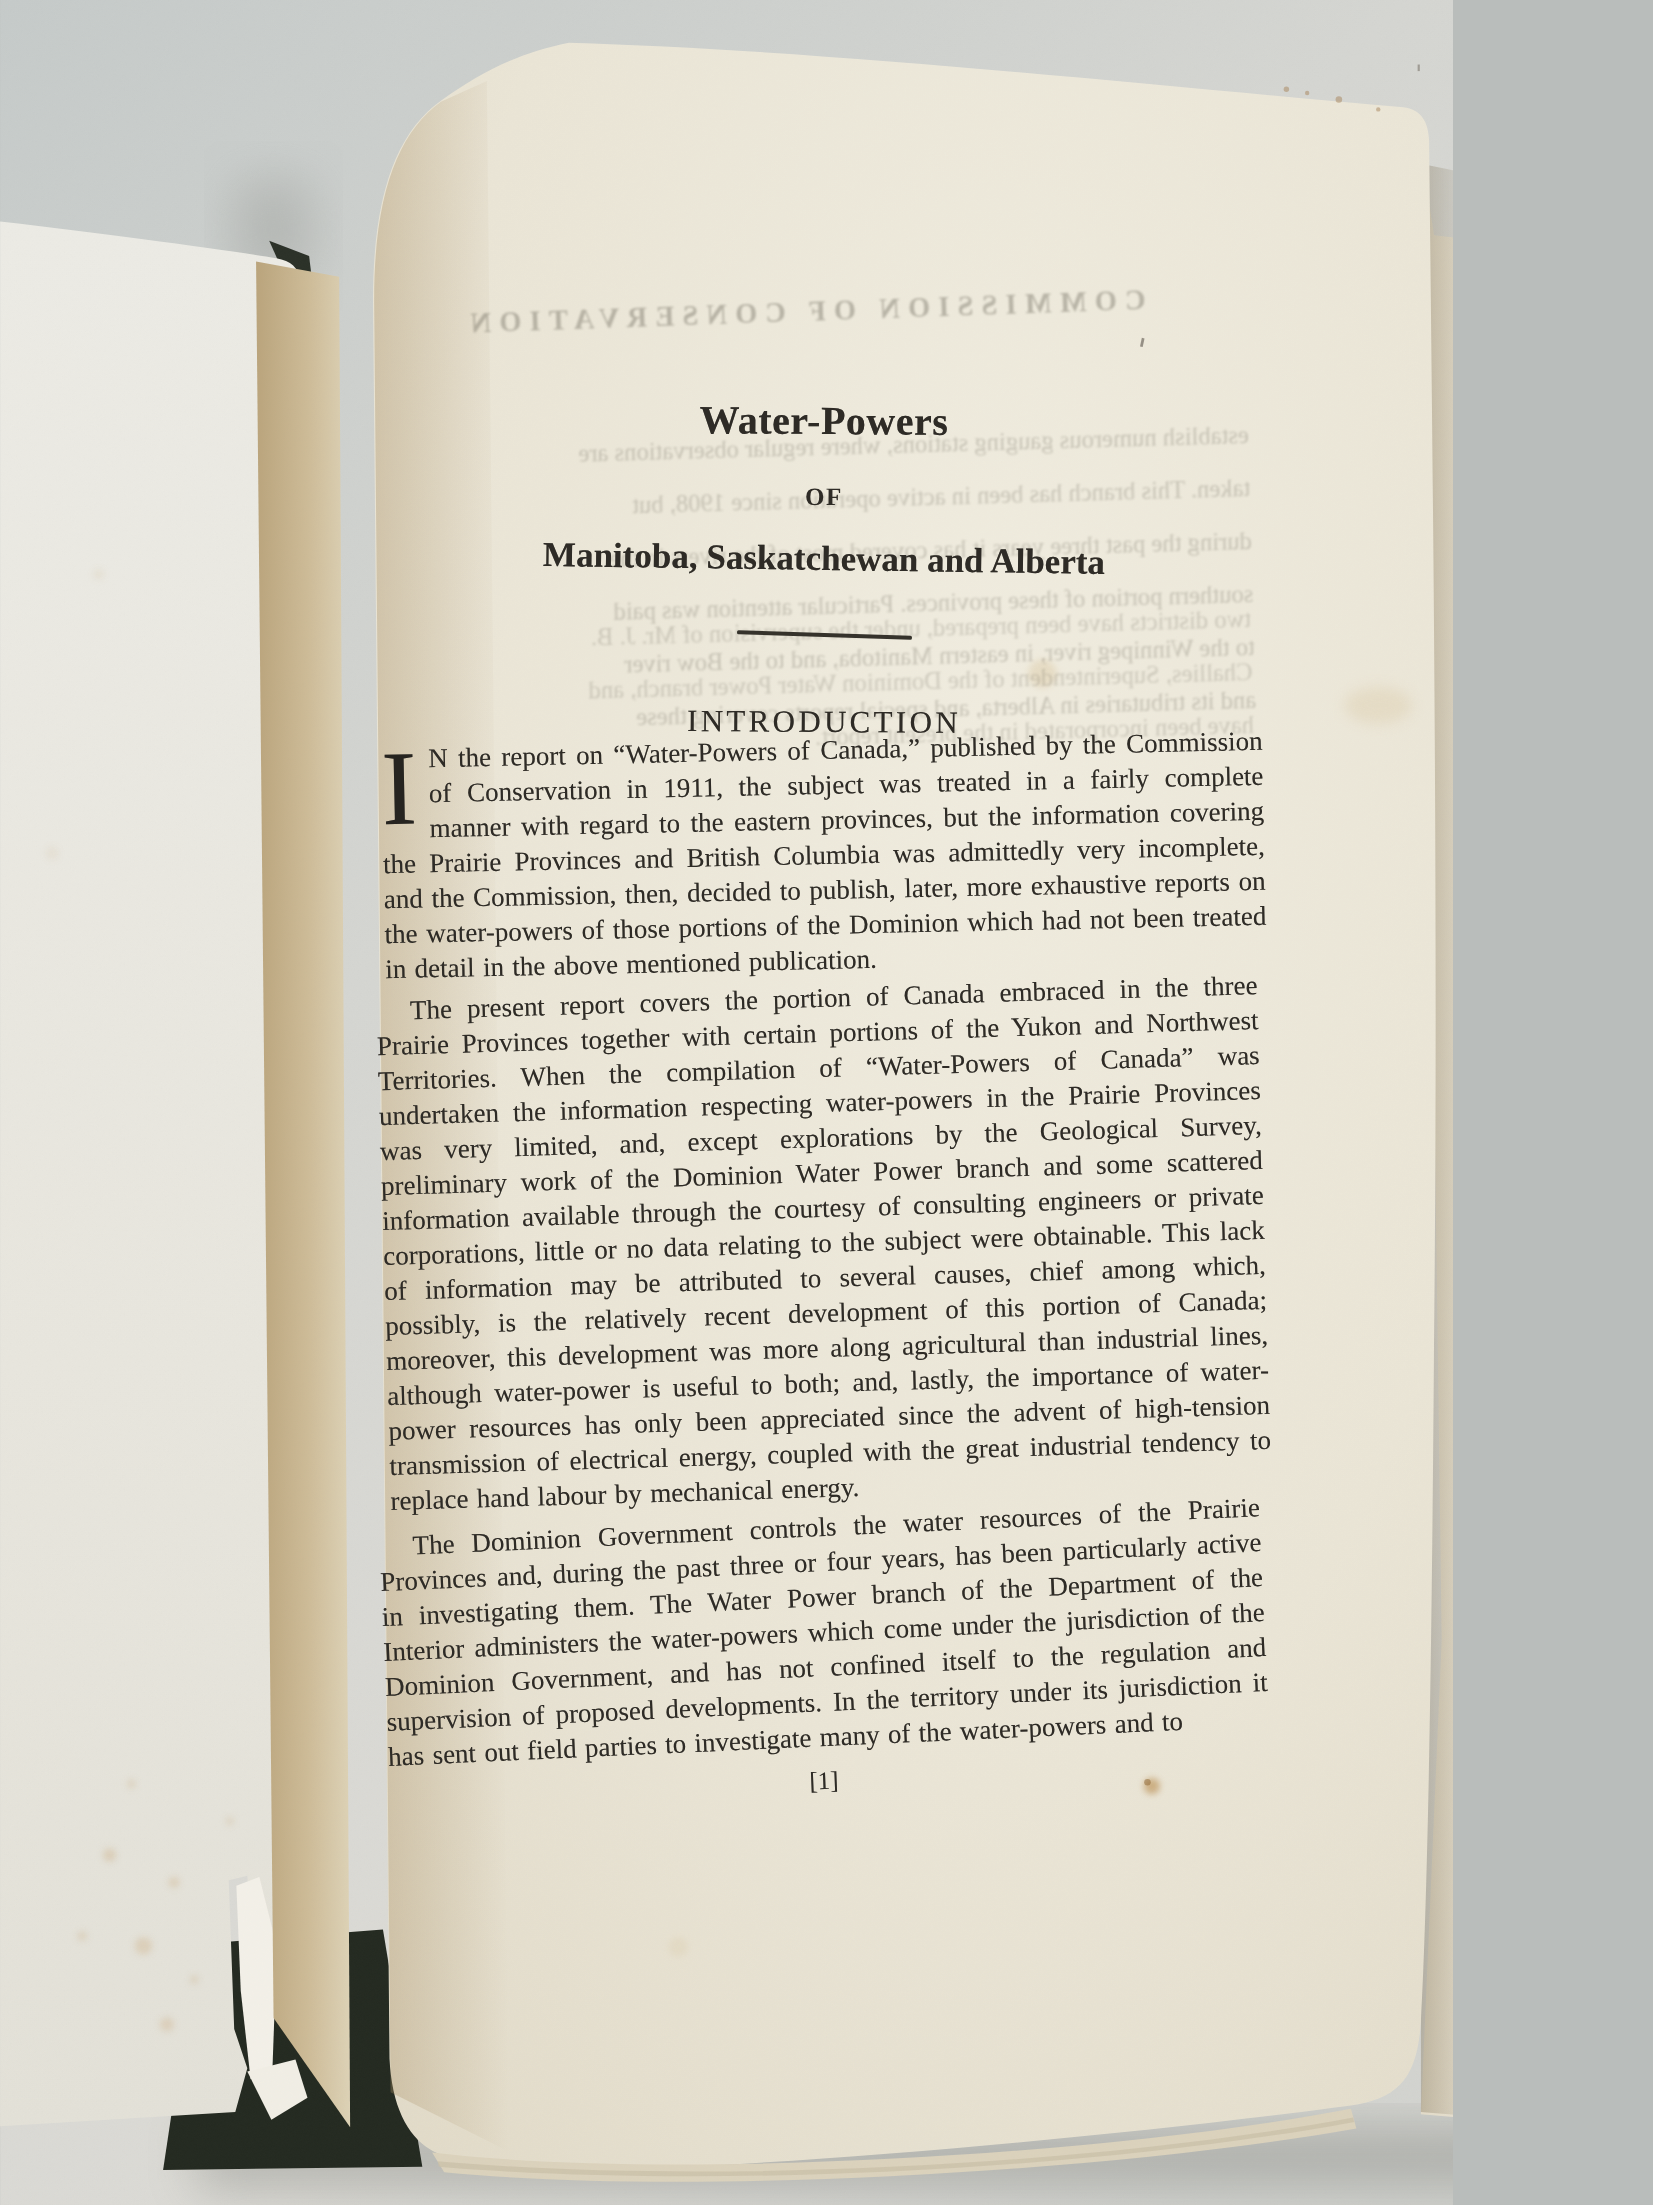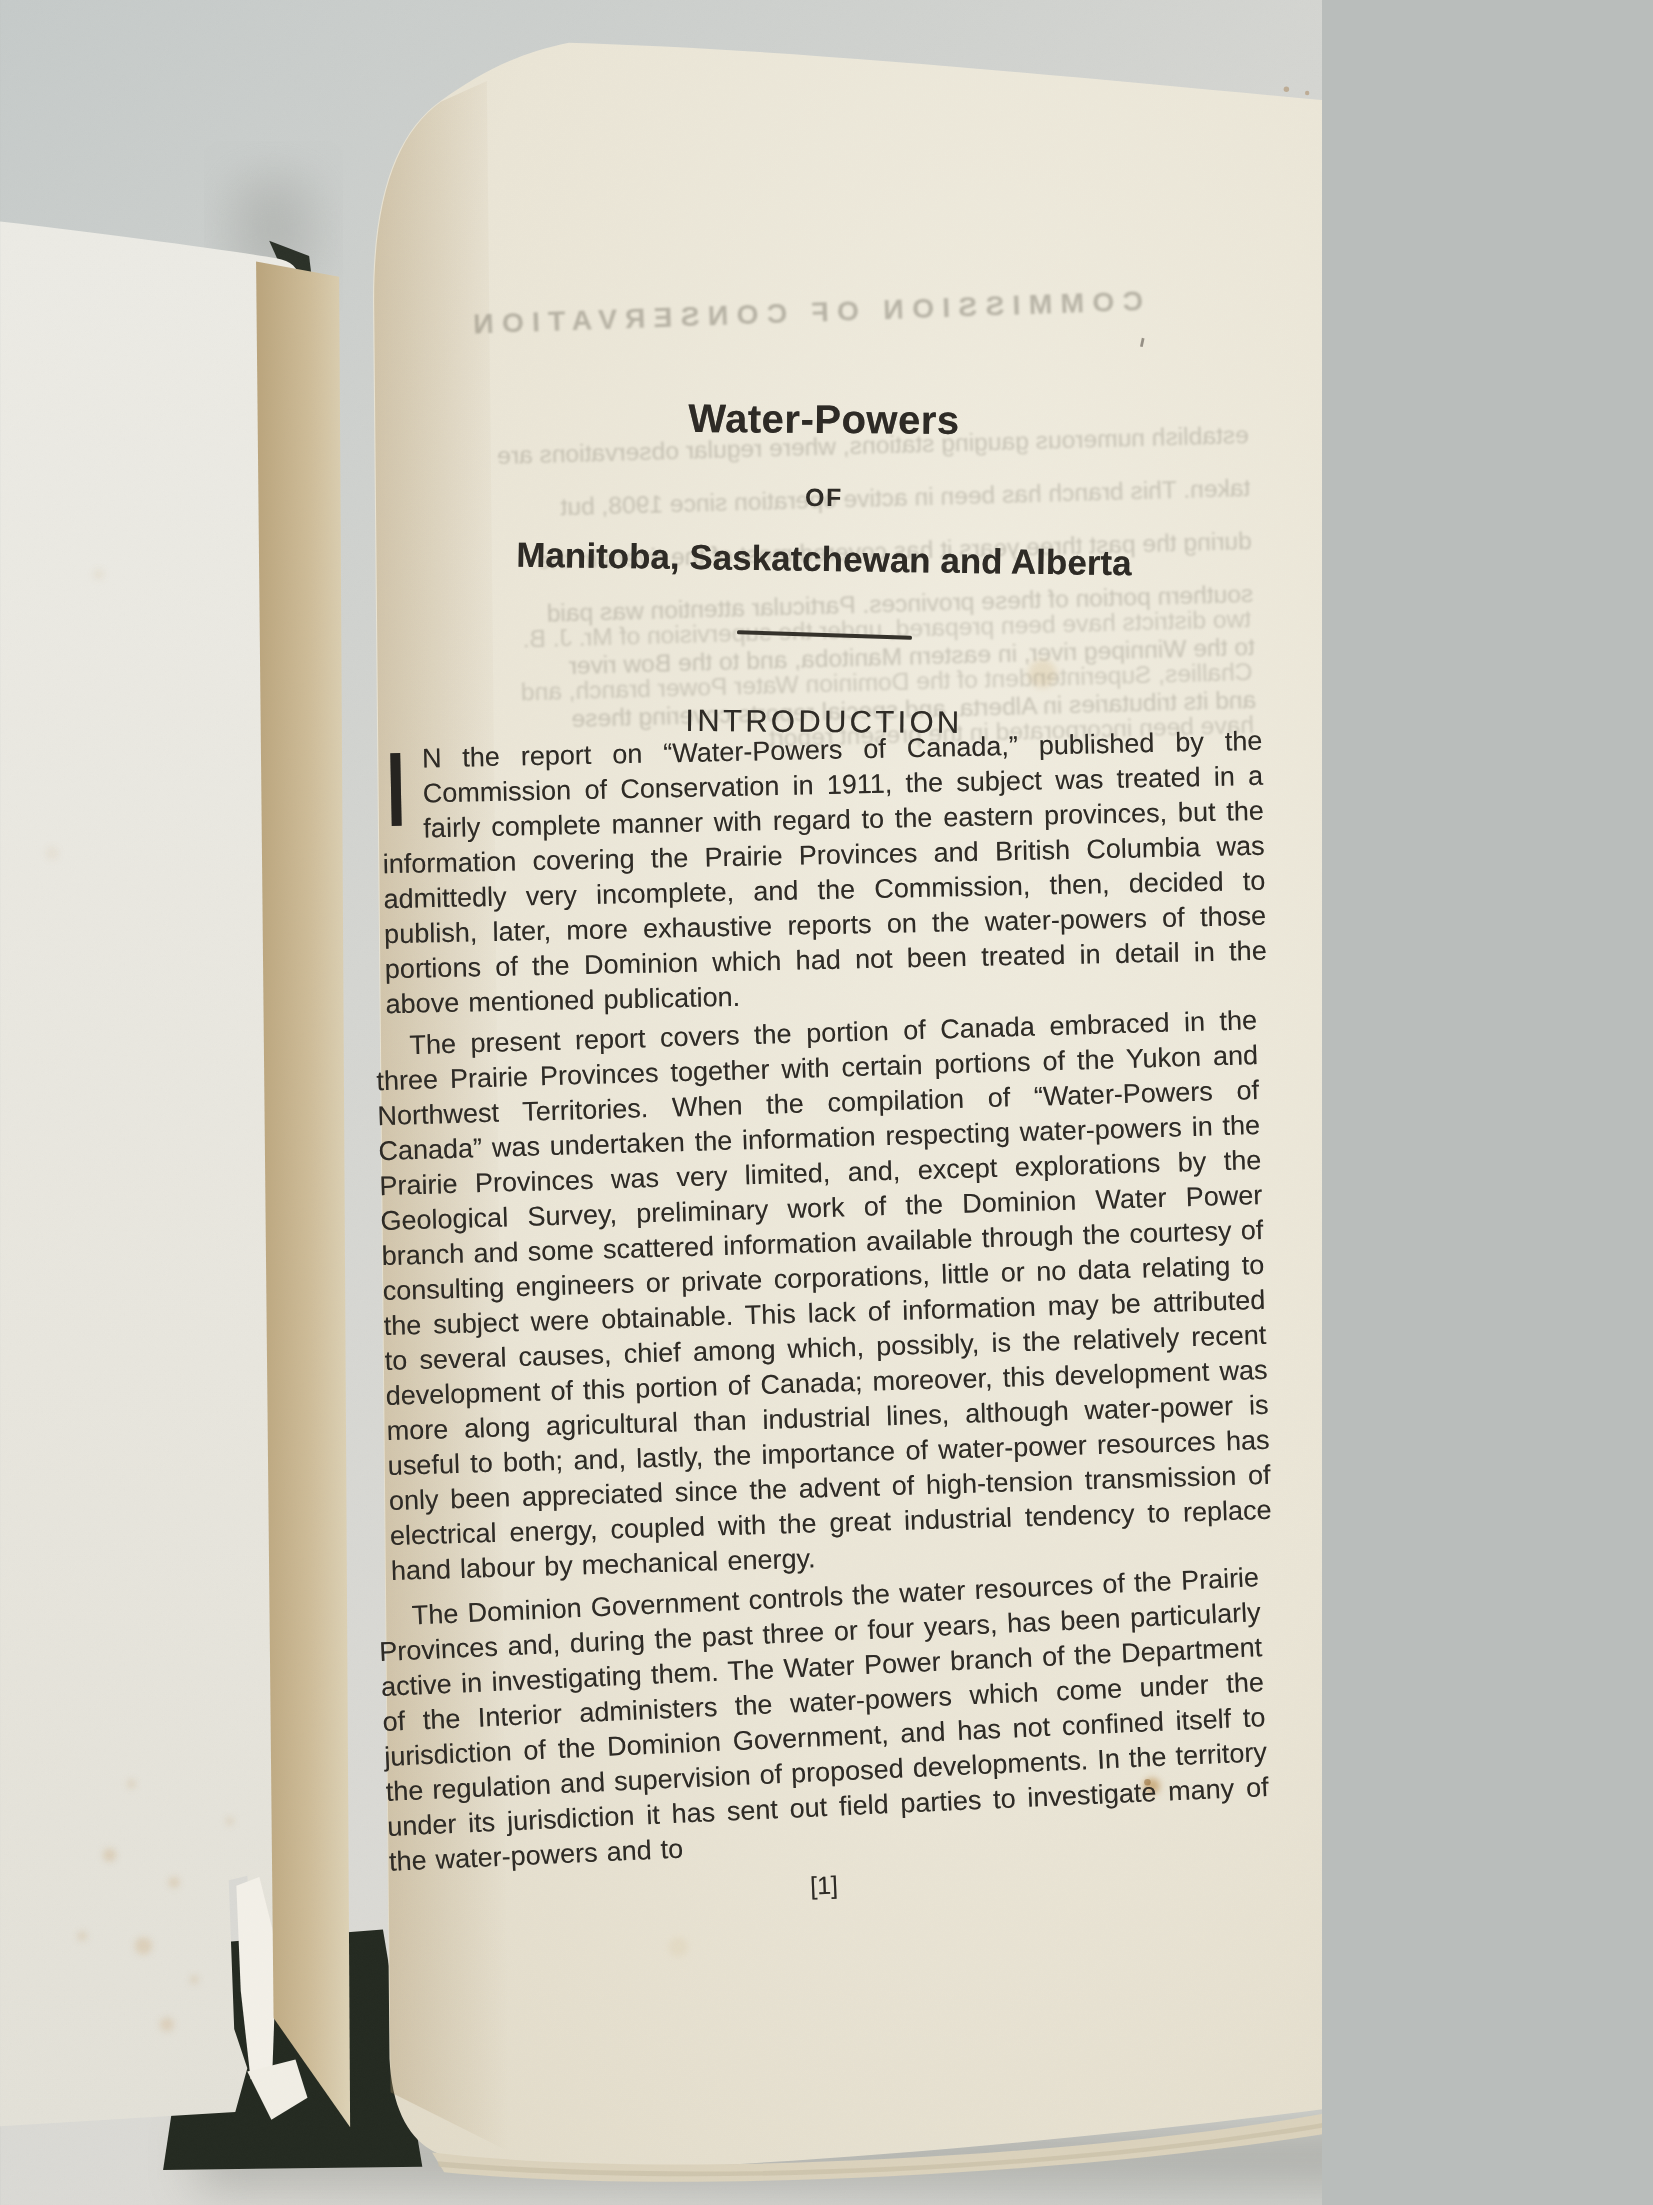--- a/index.html
+++ b/index.html
@@ -1,17 +1,17 @@
 <!DOCTYPE html>
 <html style="font-size:8.8px"><head>
 <meta charset="utf-8">
 <style>
   html,body{margin:0;padding:0;background:#b9bdbb;}
-  .scene{position:relative;width:1322px;height:2205px;overflow:hidden;
-         font-family:Liberation Sans, sans-serif;}
+  .scene{position:relative;width:1453px;height:2205px;overflow:hidden;
+         font-family:Liberation Serif, serif;}
   .scene svg{position:absolute;left:0;top:0;}
   
   .txt{position:absolute;color:#2e2b26;}
   .layer-ghost{z-index:2;}
   .layer-ink{z-index:3;}
   
   .ghost{position:absolute;color:#6f6b5e;filter:blur(1.1px);transform:scaleX(-1) rotate(1.6deg);}
   .ghost-header{left:383px;top:296px;width:842px;text-align:center;font-weight:700;
                 font-size:28.4px;letter-spacing:8.2px;opacity:.42;white-space:nowrap;
                 transform:scaleX(-1) rotate(2deg);filter:blur(1.2px);}

